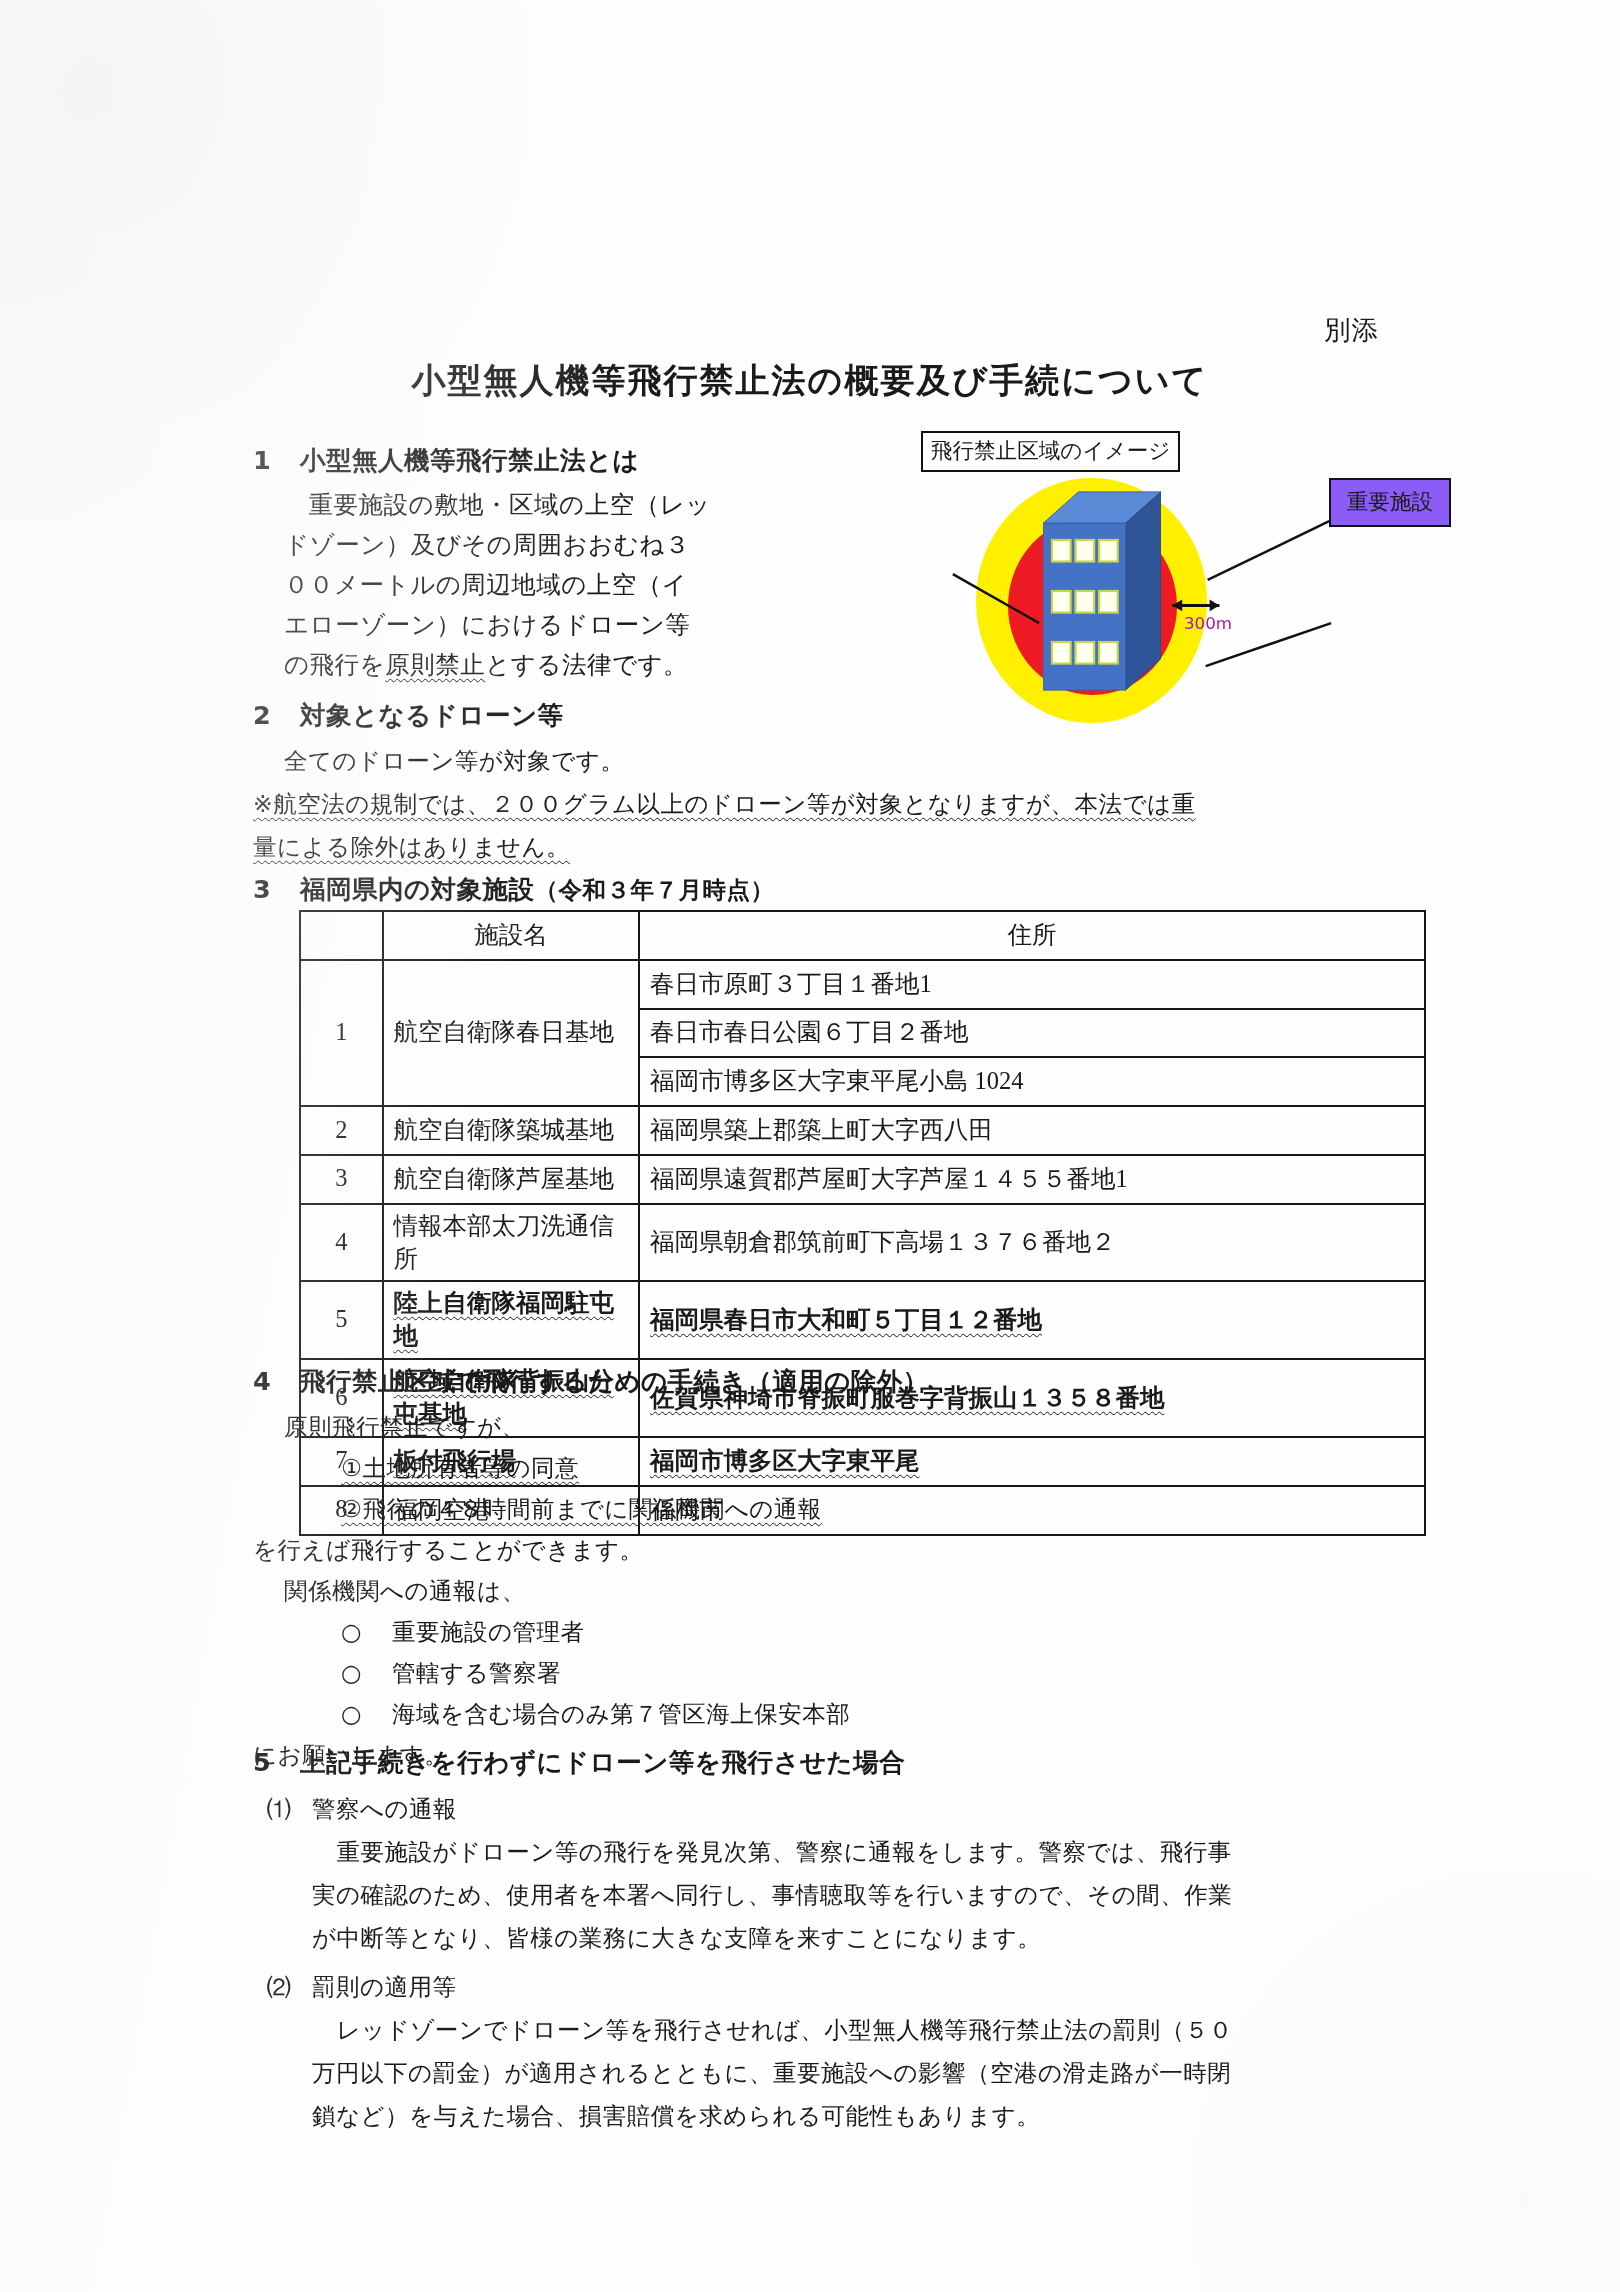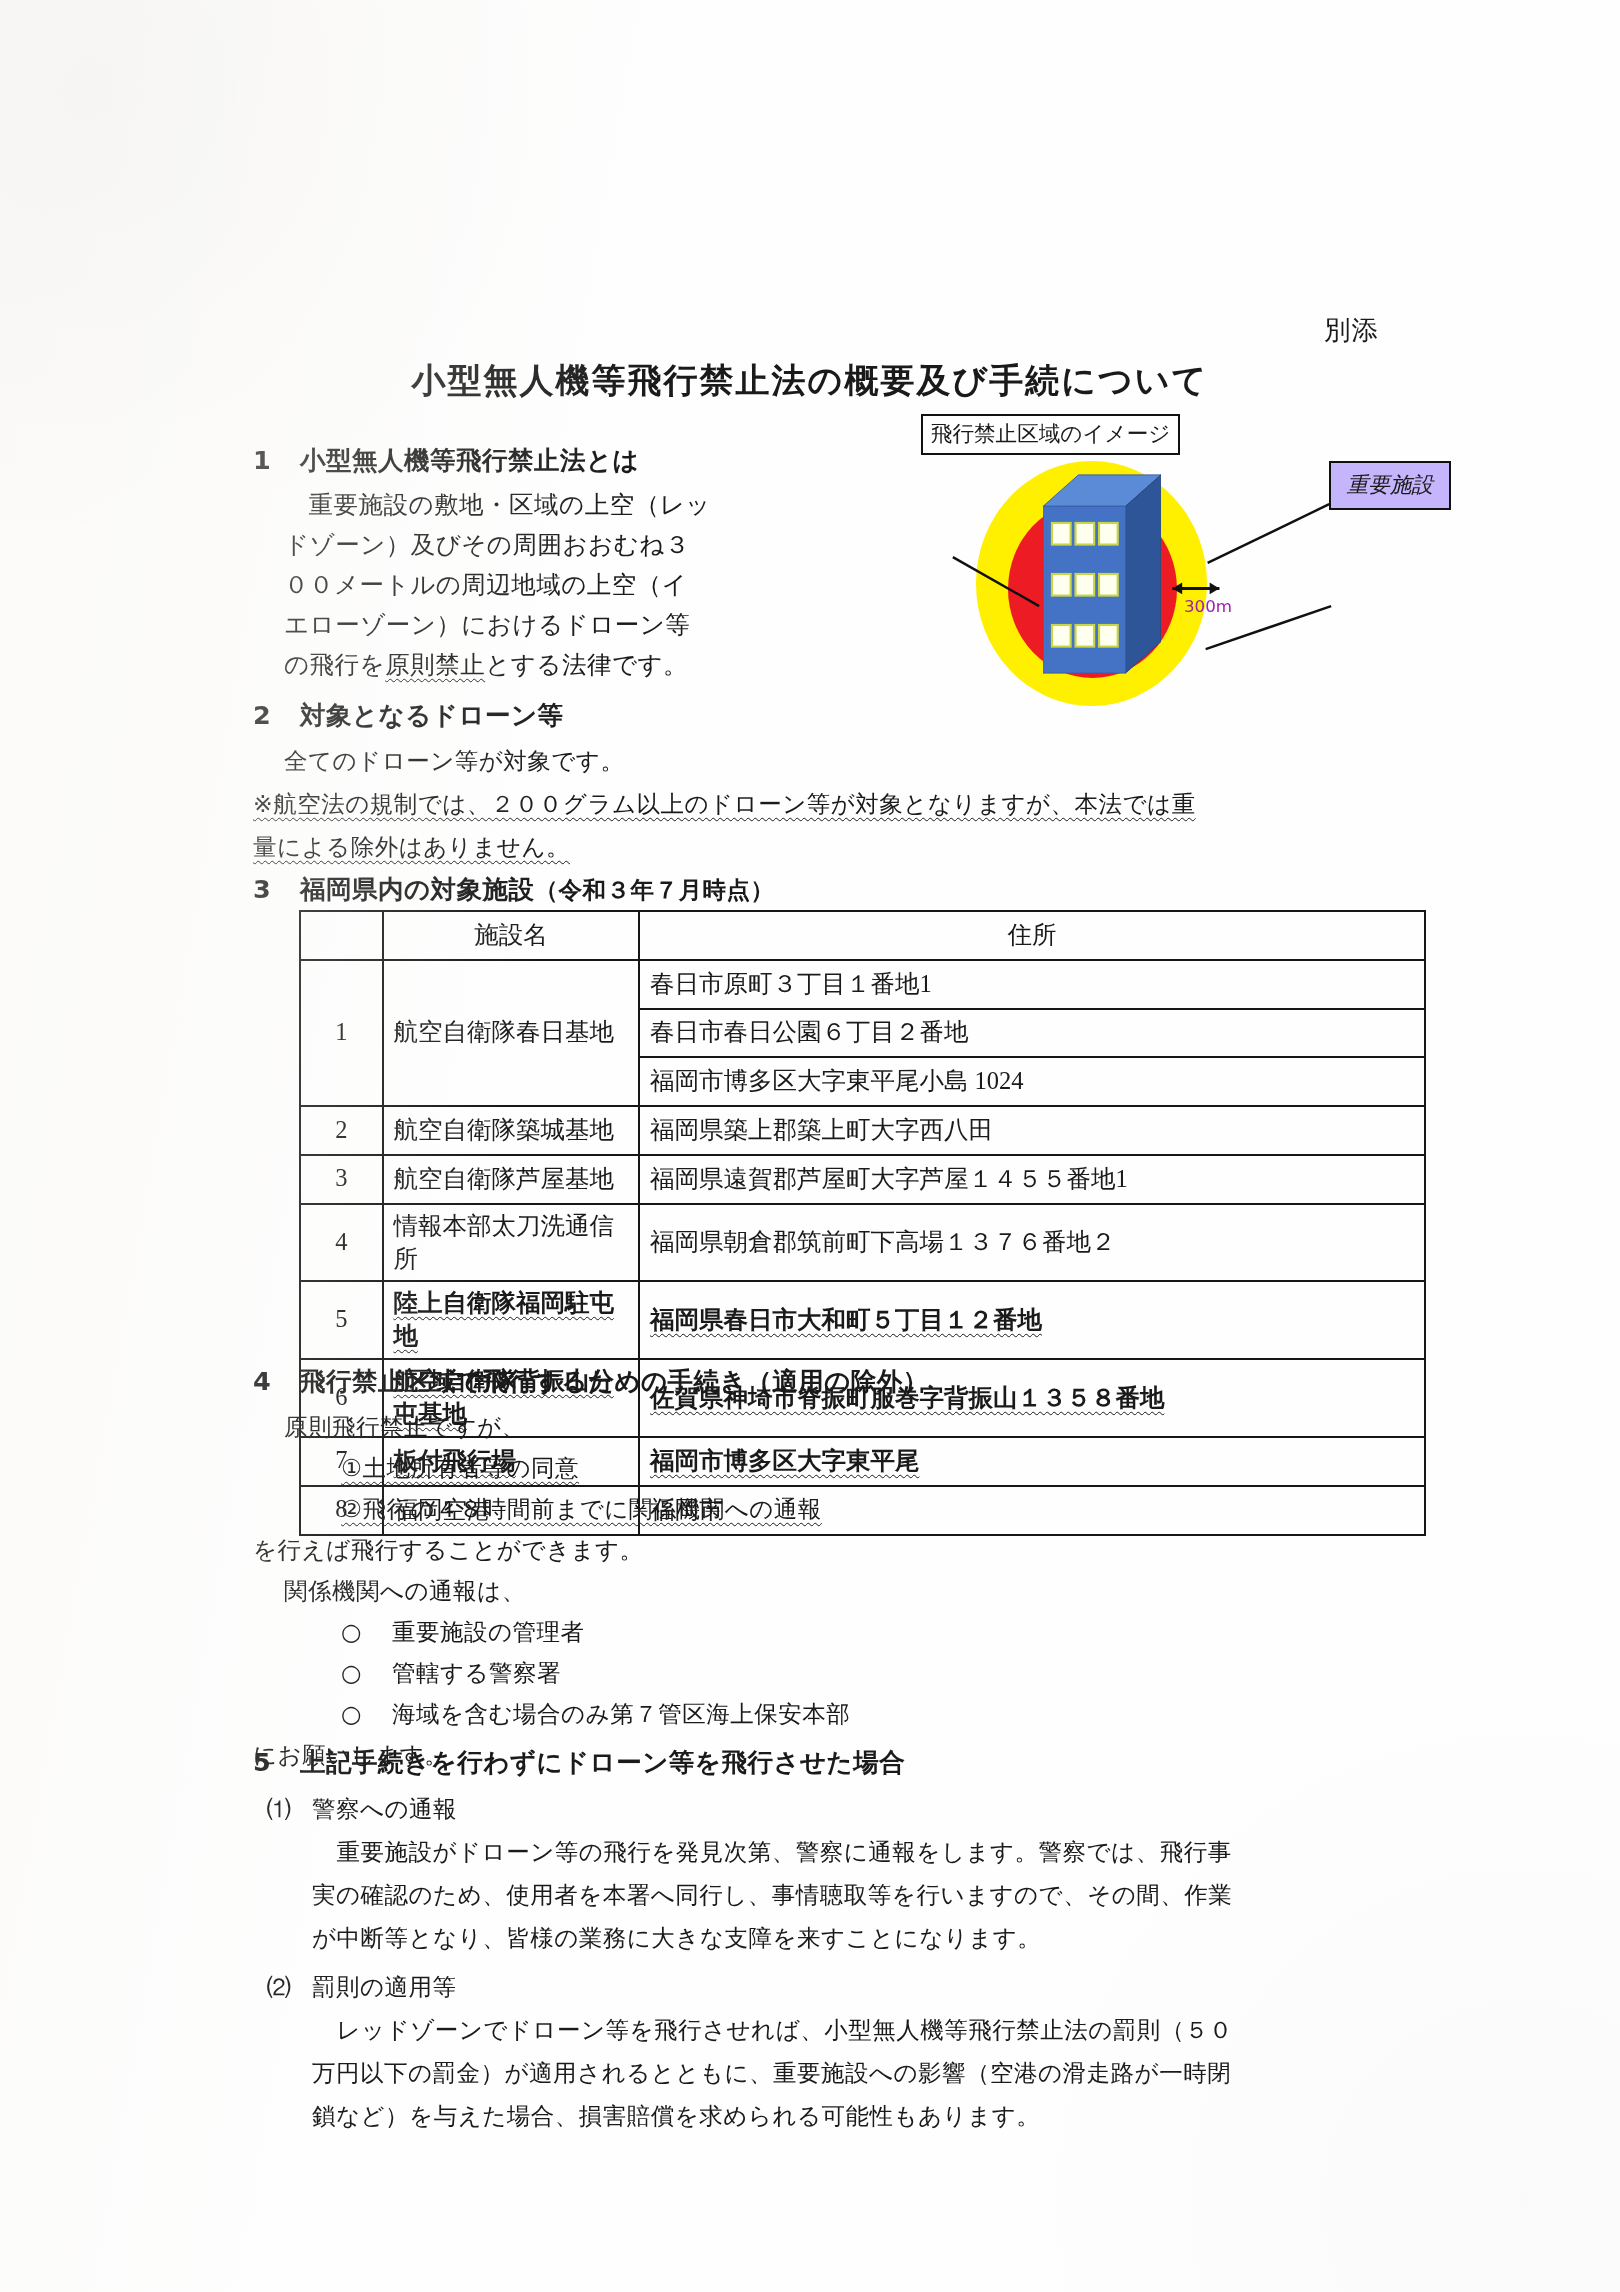--- a/index.html
+++ b/index.html
@@ -89,21 +89,21 @@
     text-decoration: underline;
     text-decoration-style: wavy;
     text-decoration-thickness: 1px;
     text-underline-offset: 4.9px;
   }
 
   
   #diagram {
     position: absolute;
     left: 745px;
-    top: 414px;
+    top: 431px;
     width: 745px;
     height: 294px;
   }
   .dg-title {
     position: absolute;
     left: 176px;
     top: 0px;
     border: 2px solid #111;
     padding: 2.9px 7.8px 4.9px;
     font-size: 21.6px;
@@ -137,28 +137,27 @@
     position: absolute;
     left: 298px;
     top: 55px;
     width: 118px;
     height: 208px;
     z-index: 3;
   }
   .lbl-box {
     position: absolute;
     border: 2px solid #111;
-    background: #c4b5fd;
+    background: #8b5cf6;
     font-family: "Liberation Serif", "DejaVu Serif", serif;
     font-size: 22.5px;
     line-height: 31px;
     padding: 7.8px 9.8px 9.8px;
     z-index: 5;
     white-space: nowrap;
-    font-style: italic;
   }
   #lbl-red  { left: 15.7px;  top: 86px;  width: 192px; }
   #lbl-fac  { left: 584px; top: 47px;  font-family:"DejaVu Sans","Liberation Sans",sans-serif; font-size:21.6px; padding:5.9px 15.7px 7.8px;}
   #lbl-yel  { left: 586px; top: 145px; width: 196px; }
   .dist-lbl {
     position: absolute;
     left: 439px;
     top: 182px;
     font-size: 16.7px;
     font-family: "DejaVu Sans", "Liberation Sans", sans-serif;

